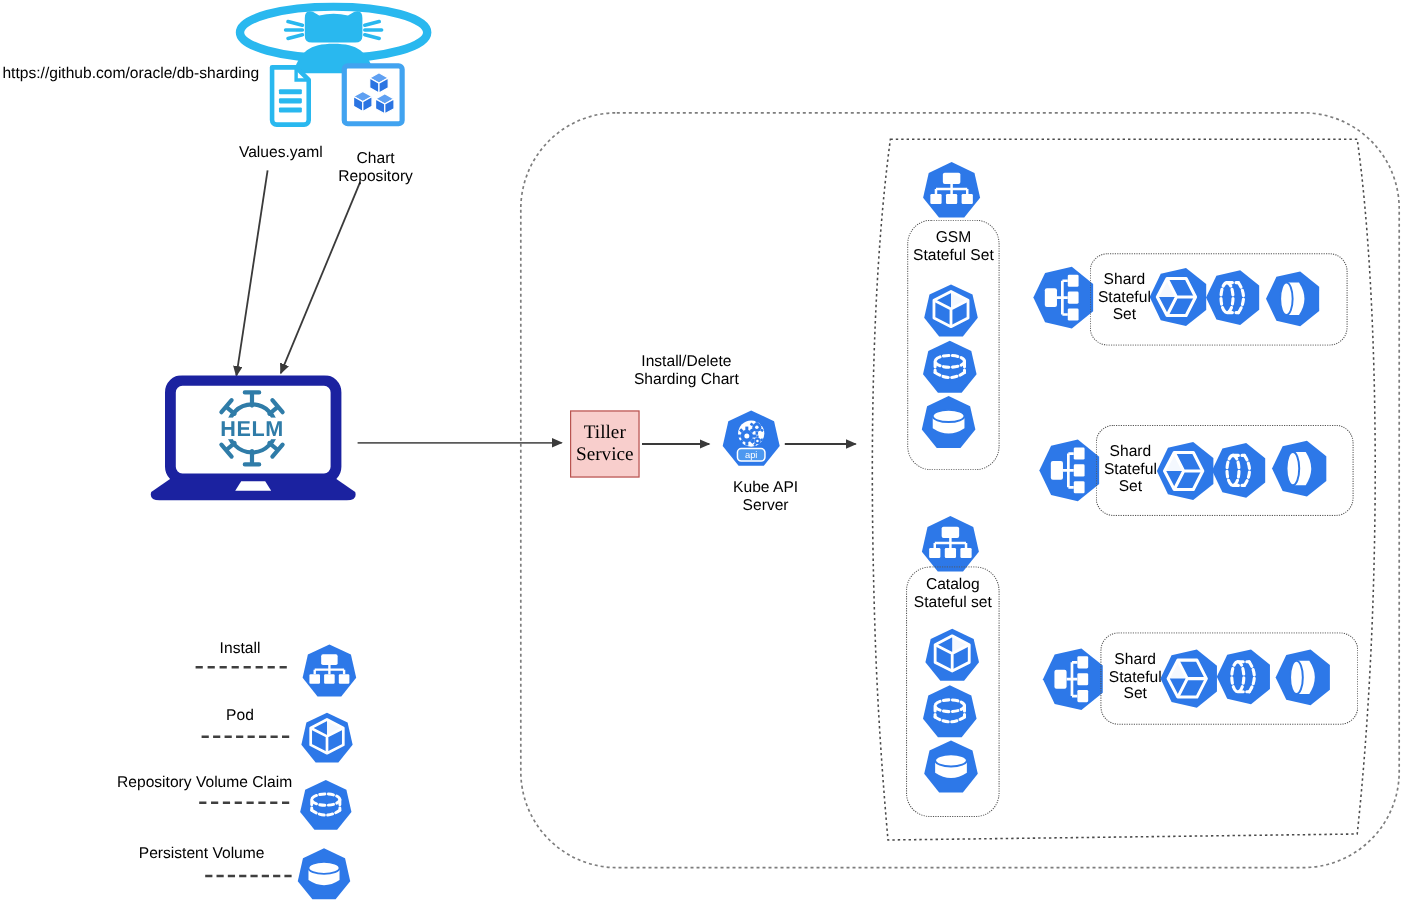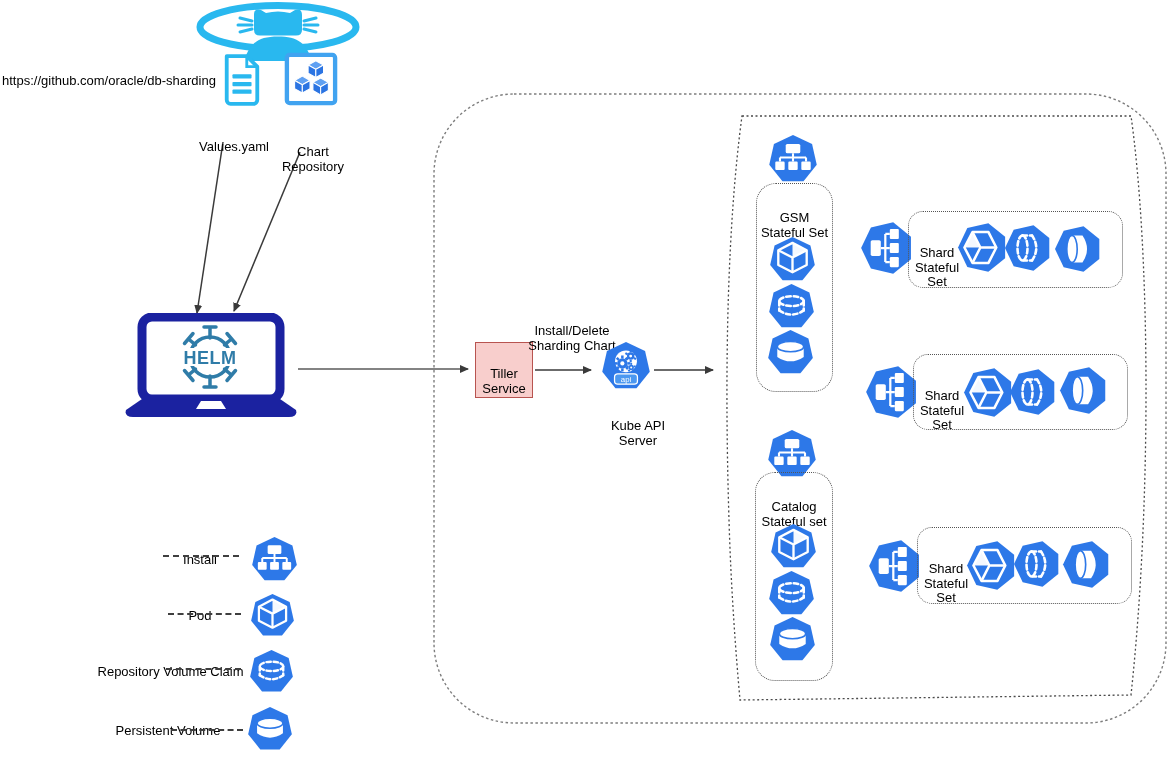--- a/index.html
+++ b/index.html
@@ -1,32 +1,32 @@
 <!DOCTYPE html>
 <html><head>
 <meta charset="utf-8">
 <style>
   html,body{margin:0;padding:0;background:#ffffff;}
   #canvas{
     position:relative;width:1176px;height:760px;overflow:hidden;
     font-family:"Liberation Sans",sans-serif;color:#000;background:#fff;
   }
   .abs{position:absolute;}
-  .lbl{position:absolute;font-size:13px;line-height:1.12;text-align:center;color:#000;margin-top:20px;}
+  .lbl{position:absolute;font-size:13px;line-height:1.12;text-align:center;color:#000;}
   .lbl-left{text-align:left;}
   svg.icon{position:absolute;display:block;}
   svg.rot{transform:rotate(-90deg);}
   .dotted-box{
     position:absolute;border:1.4px dotted #555;border-radius:20px;background:transparent;
     box-sizing:border-box;
   }
   .shard-box{border-radius:15px;}
   .tiller{
-    position:absolute;display:flex;align-items:flex-end;justify-content:center;
-    text-align:center;font-size:13px;line-height:1.15;box-sizing:border-box;
+    position:absolute;display:flex;align-items:center;justify-content:center;
+    text-align:center;font-size:16px;line-height:1.15;box-sizing:border-box;font-family:Liberation Serif, serif;
   }
   .legend-dash{position:absolute;border-top:2px dashed #3f3f3f;height:0;}
 </style>
 </head>
 <body>
 
 <div id="canvas">
 
   <svg width="0" height="0" style="position:absolute" aria-hidden="true">
     <defs>
@@ -198,21 +198,21 @@
       </g>
       <rect x="-27" y="-9" width="54" height="18" fill="#fff"></rect>
       <text x="0" y="6.5" font-size="18" font-weight="bold" letter-spacing="0.5" fill="#2F7CA8" text-anchor="middle" font-family="Liberation Sans, sans-serif">HELM</text>
     </g>
   </svg>
 
   <div class="tiller" style="left:475px;top:342px;width:58px;height:56px;background:#F8CECC;border:1px solid #B85450">
     <span>Tiller Service</span>
   </div>
 
-  <div class="lbl" style="left:522px;top:304px;width:100px">Install/Delete Sharding Chart</div>
+  <div class="lbl" style="left:522px;top:294px;width:100px">Install/Delete Sharding Chart</div>
 
   <svg class="icon" style="left:601px;top:341px;width:50px;height:50px" viewBox="0 0 48 48">
     <use href="#i-kubeapi"></use>
   </svg>
   <div class="lbl" style="left:598px;top:399px;width:80px">Kube API Server</div>
 
   <svg class="icon" style="left:768px;top:134px;width:50px;height:50px" viewBox="0 0 48 48">
       <use href="#i-services"></use>
     </svg>
   <div class="dotted-box" style="left:756px;top:183px;width:77px;height:209px"></div>

